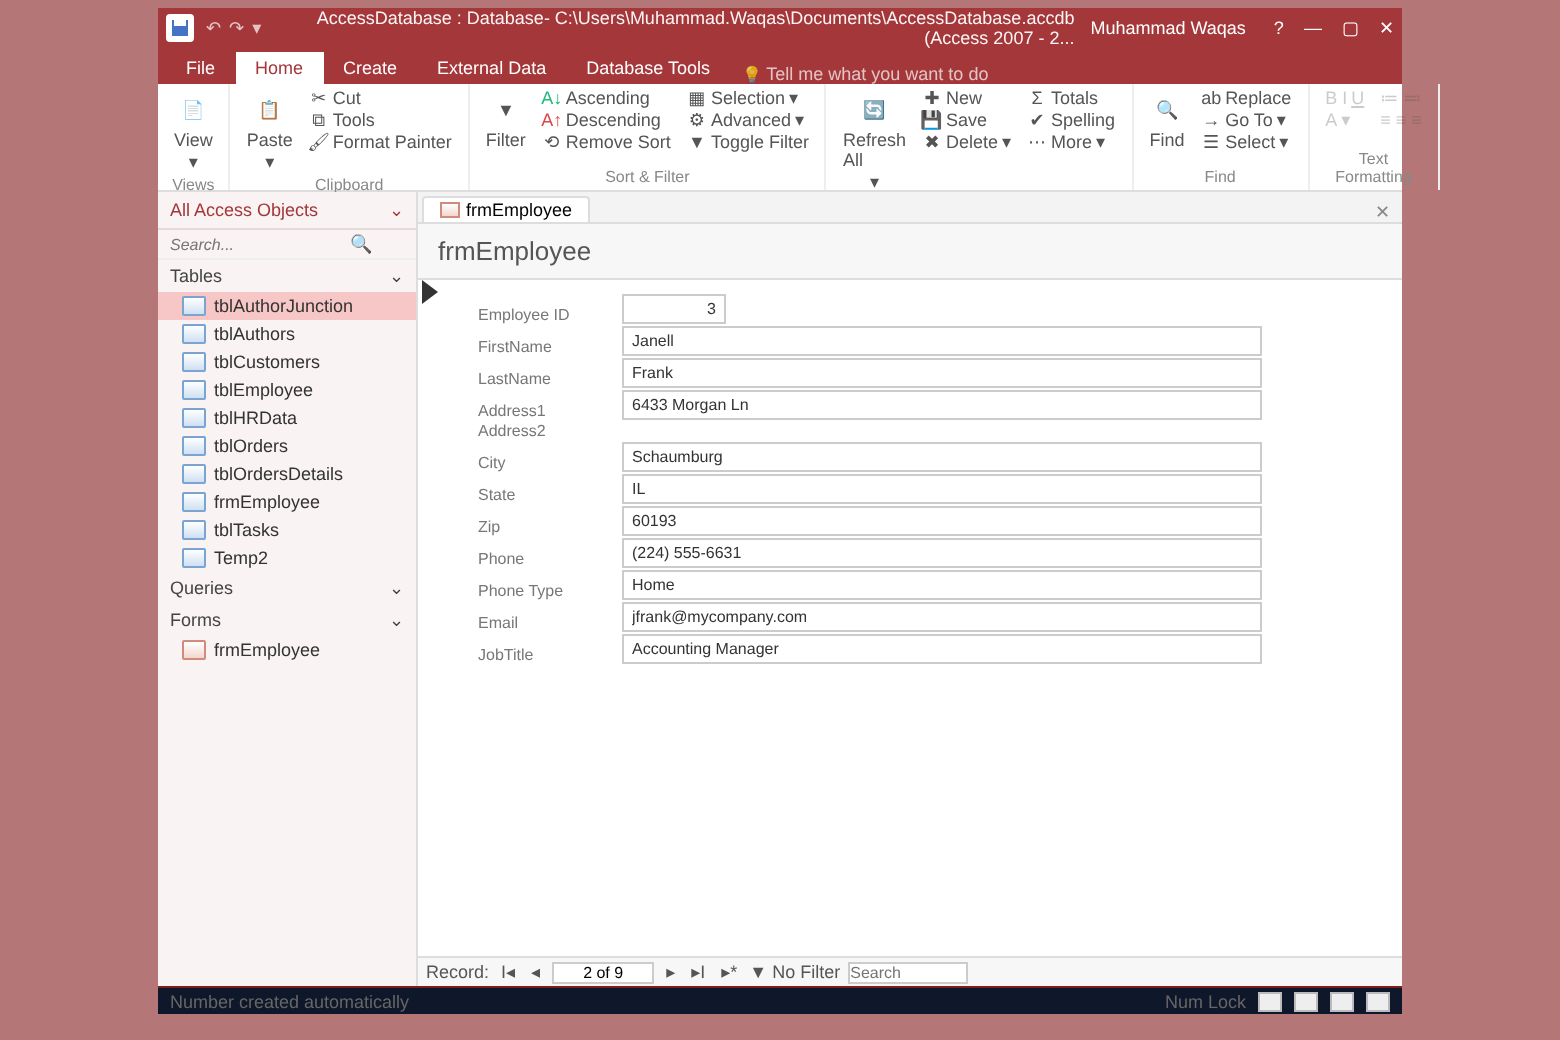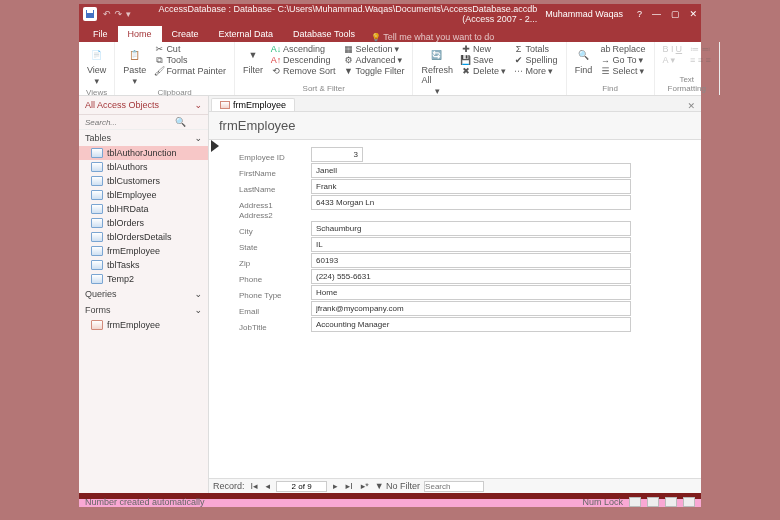--- a/index.html
+++ b/index.html
@@ -46,21 +46,21 @@
 .detail{padding:6px 0 0 2px;border-left:10px solid #fff;position:relative}
 .detail .sel{position:absolute;left:-8px;top:0;width:8px;height:12px;background:#333;clip-path:polygon(0 0,100% 50%,0 100%)}
 .row{display:flex;align-items:flex-end;margin:1px 0}
 .row label{width:90px;padding-left:18px;color:#777;font-size:8px}
 .row input{border:1px solid #ccc;padding:2px 4px;font-size:8px;color:#333;outline:none}
 .row input.id{width:52px;text-align:right}
 .row input.wide{width:320px}
 .recnav{height:15px;border-top:1px solid #ddd;background:#f7f7f7;display:flex;align-items:center;gap:4px;padding:0 4px;font-size:8px;color:#555}
 .recnav .btn{cursor:pointer;padding:0 2px}
 .recnav input{width:51px;border:1px solid #ccc;font-size:8px;text-align:center}
-.status{height:14px;background:#f9a8d4;border-top:6px solid #7f1d1d;display:flex;align-items:flex-end;padding:0 6px;font-size:8px;color:#666}
+.status{height:14px;background:#0f172a;border-top:1px solid #7f1d1d;display:flex;align-items:center;padding:0 6px;font-size:8px;color:#666}
 .status .right{margin-left:auto;display:flex;gap:6px;align-items:center}
 .vb{width:12px;height:10px;border:1px solid #bbb;background:#eee}
 </style>
 </head>
 <body>
 
 <div class="app">
 
   <div class="titlebar">
     <span class="save">

